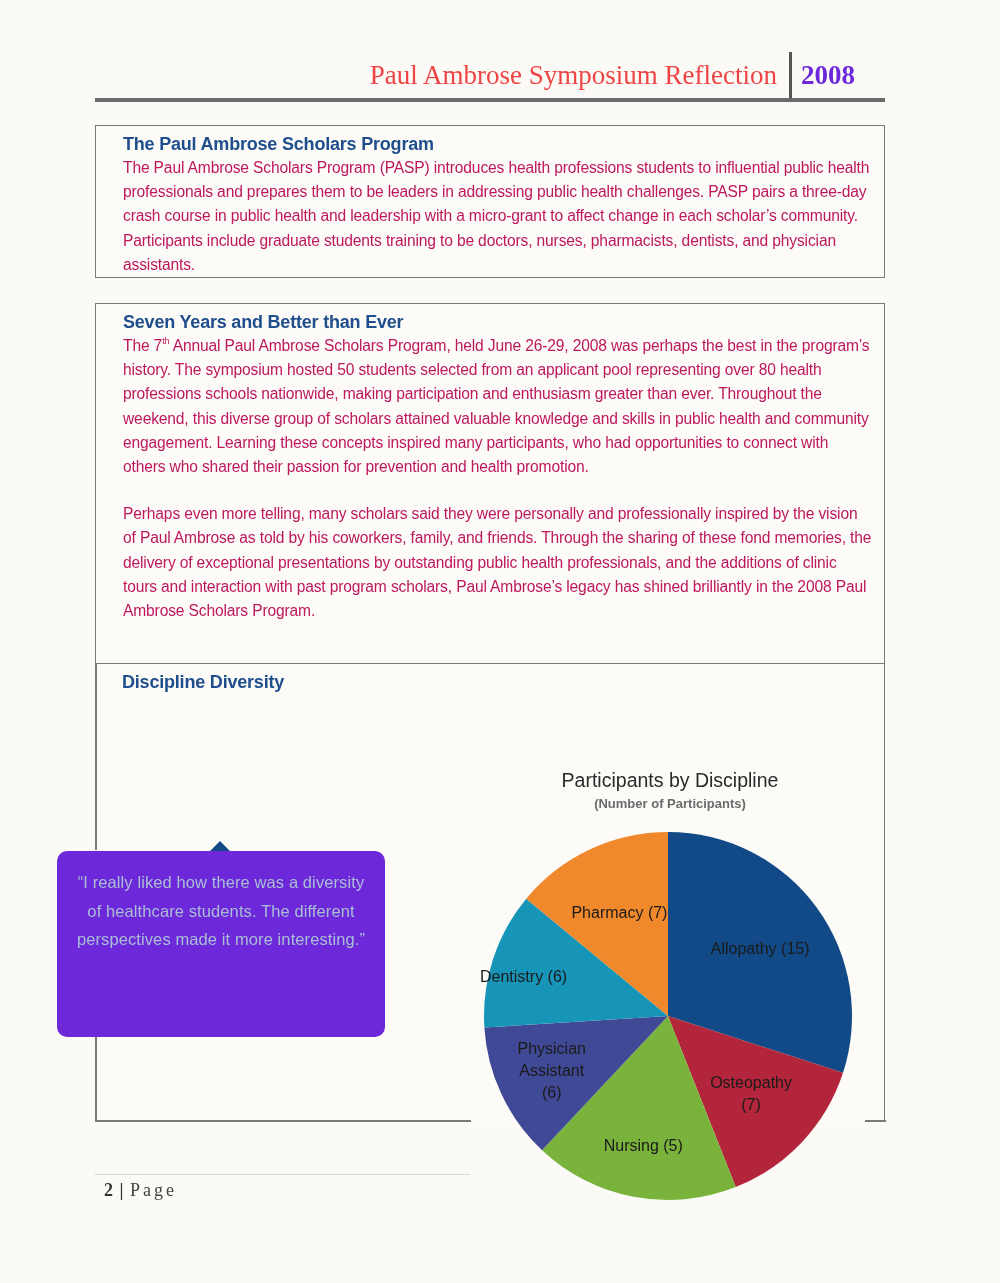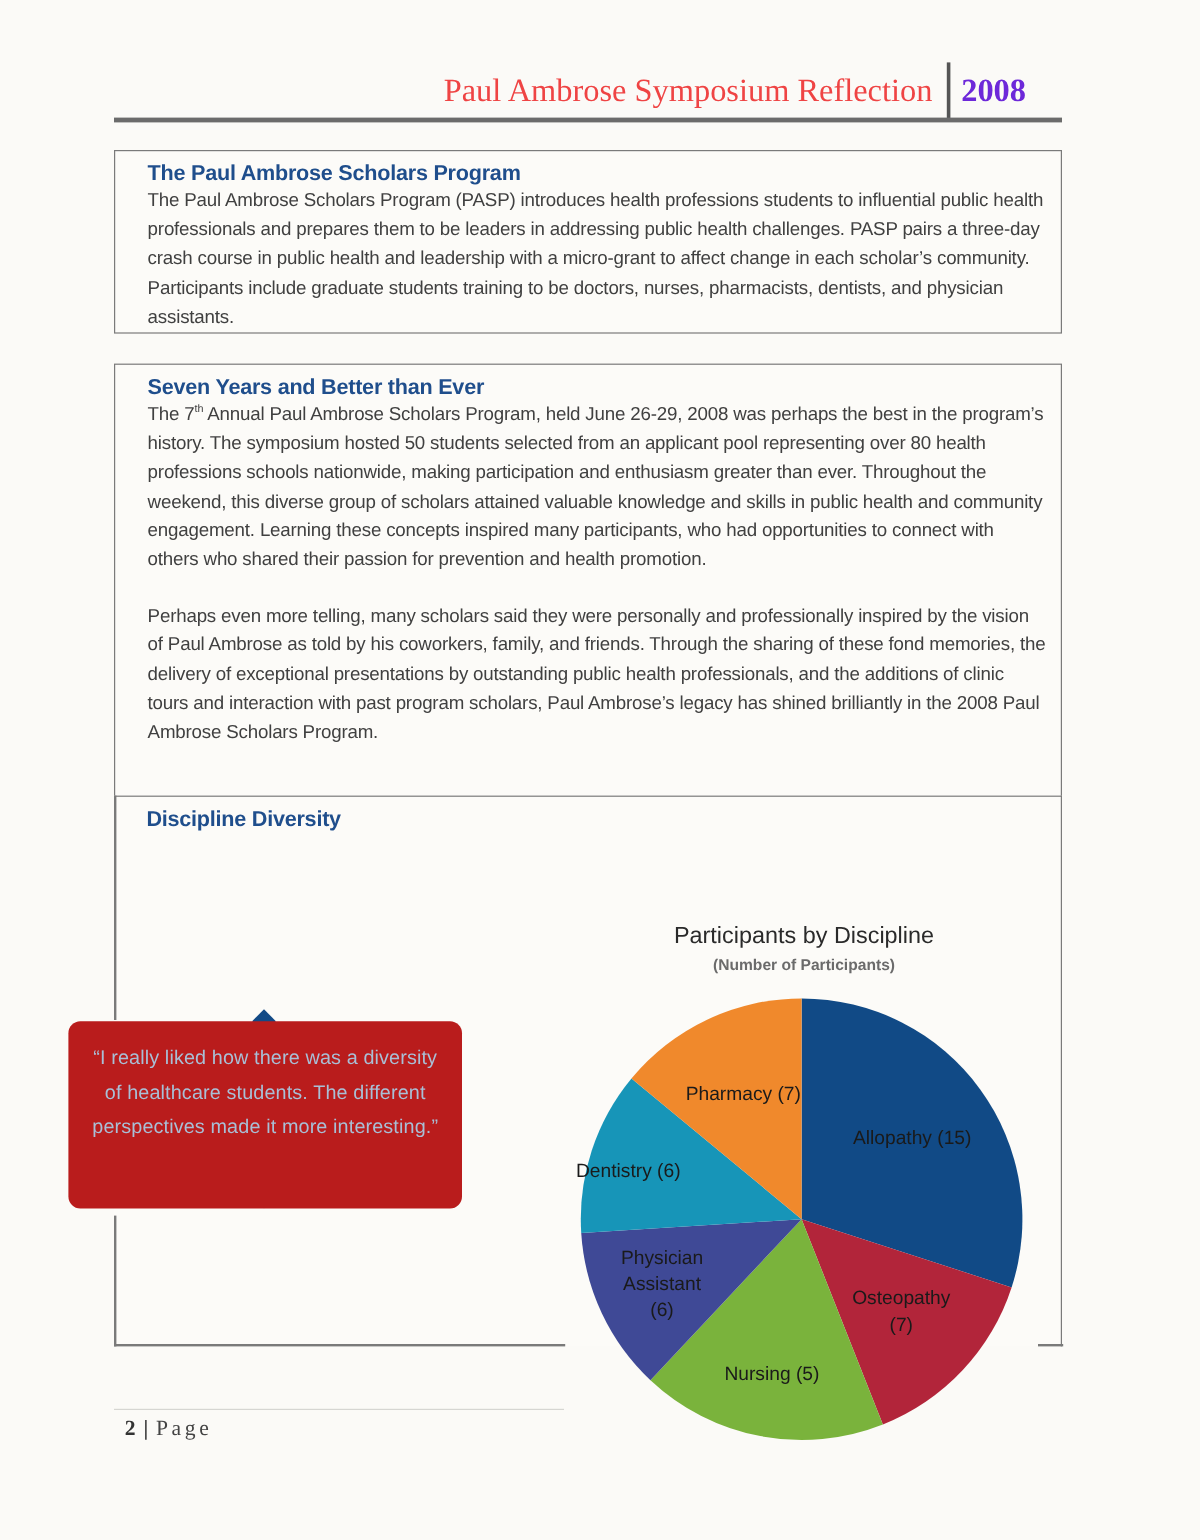--- a/index.html
+++ b/index.html
@@ -32,37 +32,37 @@
   .box {
     position: absolute; left: 95px; width: 790px;
     border: 1.5px solid #7a7a7a; background: #fcfbf8;
     padding: 6px 10px 0 27px;
   }
   .box-title {
     font-size: 18px; font-weight: bold; color: #1f4e8c; line-height: 24px;
     font-family: "Liberation Sans", sans-serif; letter-spacing: -0.2px;
   }
   .box-body {
-    font-size: 15.6px; line-height: 24.2px; color: #404040; letter-spacing: -0.15px;
+    font-size: 15.6px; line-height: 24.2px; color: #be185d; letter-spacing: -0.15px;
   }
   .box-body p + p { margin-top: 23px; }
   .box-body sup { font-size: 9px; vertical-align: 7px; line-height: 0; }
   #box1 { top: 125px; height: 153px; }
   #box2 { top: 303px; height: 377px; }
   #box3 {
     top: 663px; height: 459px; border-bottom: none; border-left: none;
   }
   .b3-left-top { position: absolute; left: 95px; top: 663px; width: 1.5px; height: 187px; background: #7a7a7a; }
   .b3-left-bot { position: absolute; left: 95px; top: 1013px; width: 1.5px; height: 109px; background: #7a7a7a; }
   .b3-bottom-l { position: absolute; left: 95px; top: 1120px; width: 376px; height: 1.5px; background: #7a7a7a; }
   .b3-bottom-r { position: absolute; left: 865px; top: 1120px; width: 21px; height: 1.5px; background: #7a7a7a; }
 
   .callout {
-    position: absolute; left: 57px; top: 851px; width: 328px; height: 156px;
-    background: #b91c1c; border-radius: 10px;
+    position: absolute; left: 57px; top: 851px; width: 328px; height: 186px;
+    background: #6d28d9; border-radius: 10px;
     color: #a9bfd6; font-size: 16.5px; line-height: 28.5px; text-align: center;
     padding: 17px 12px 0 12px; letter-spacing: 0.1px;
   }
   .callout-notch {
     position: absolute; left: 213px; width: 14px; height: 14px; background: #124a86;
     transform: rotate(45deg);
   }
   .notch-top { top: 844px; }
   .notch-bot { top: 990px; }
 

